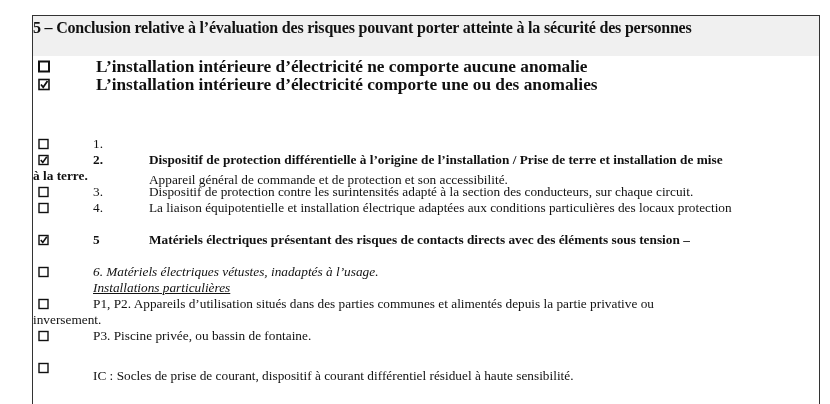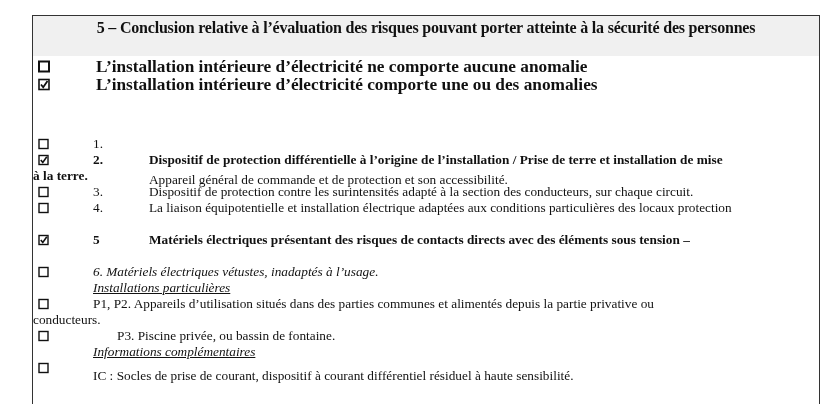--- a/index.html
+++ b/index.html
@@ -26,21 +26,20 @@
       border-top: 1.5px solid #333;
       box-sizing: border-box;
     }
     .header {
       position: absolute;
       left: 0;
       top: 0;
       right: 0;
       height: 40px;
       background: #f0f0f0;
-      text-align: center;
       font-weight: bold;
       font-size: 16px;
       line-height: 24px;
       letter-spacing: -0.2px;
     }
     .line {
       position: absolute;
       white-space: nowrap;
       font-size: 13.3px;
       line-height: 16px;
@@ -149,32 +148,31 @@
   <div class="line ul-it" style="top:264px; left:60px;">Installations particulières</div>
 
   <div class="line" style="top:280px; left:0; width:780px;">
     <span class="cb">
       <svg width="12" height="16" viewBox="0 0 12 16">
           <rect x="1" y="3.5" width="9" height="9" fill="none" stroke="#111" stroke-width="1.4"></rect>
         </svg>
     </span>
     <span class="txt" style="left:60px;">P1, P2. Appareils d’utilisation situés dans des parties communes et alimentés depuis la partie privative ou</span>
   </div>
-  <div class="line" style="top:296px; left:0;">conducteurs.</div>
+  <div class="line" style="top:296px; left:0;">inversement.</div>
 
   <div class="line" style="top:312px; left:0; width:780px;">
     <span class="cb">
       <svg width="12" height="16" viewBox="0 0 12 16">
           <rect x="1" y="3.5" width="9" height="9" fill="none" stroke="#111" stroke-width="1.4"></rect>
         </svg>
     </span>
-    <span class="txt" style="left:60px;margin-left:24px;">P3. Piscine privée, ou bassin de fontaine.</span>
+    <span class="txt" style="left:60px;">P3. Piscine privée, ou bassin de fontaine.</span>
   </div>
 
-  <div class="line ul-it" style="top:328px; left:60px;">Informations complémentaires</div>
 
   <div class="line" style="top:344px; left:0; width:780px;">
     <span class="cb">
       <svg width="12" height="16" viewBox="0 0 12 16">
           <rect x="1" y="3.5" width="9" height="9" fill="none" stroke="#111" stroke-width="1.4"></rect>
         </svg>
     </span>
     <span class="txt" style="left:60px;margin-top:8px;">IC : Socles de prise de courant, dispositif à courant différentiel résiduel à haute sensibilité.</span>
   </div>
 

